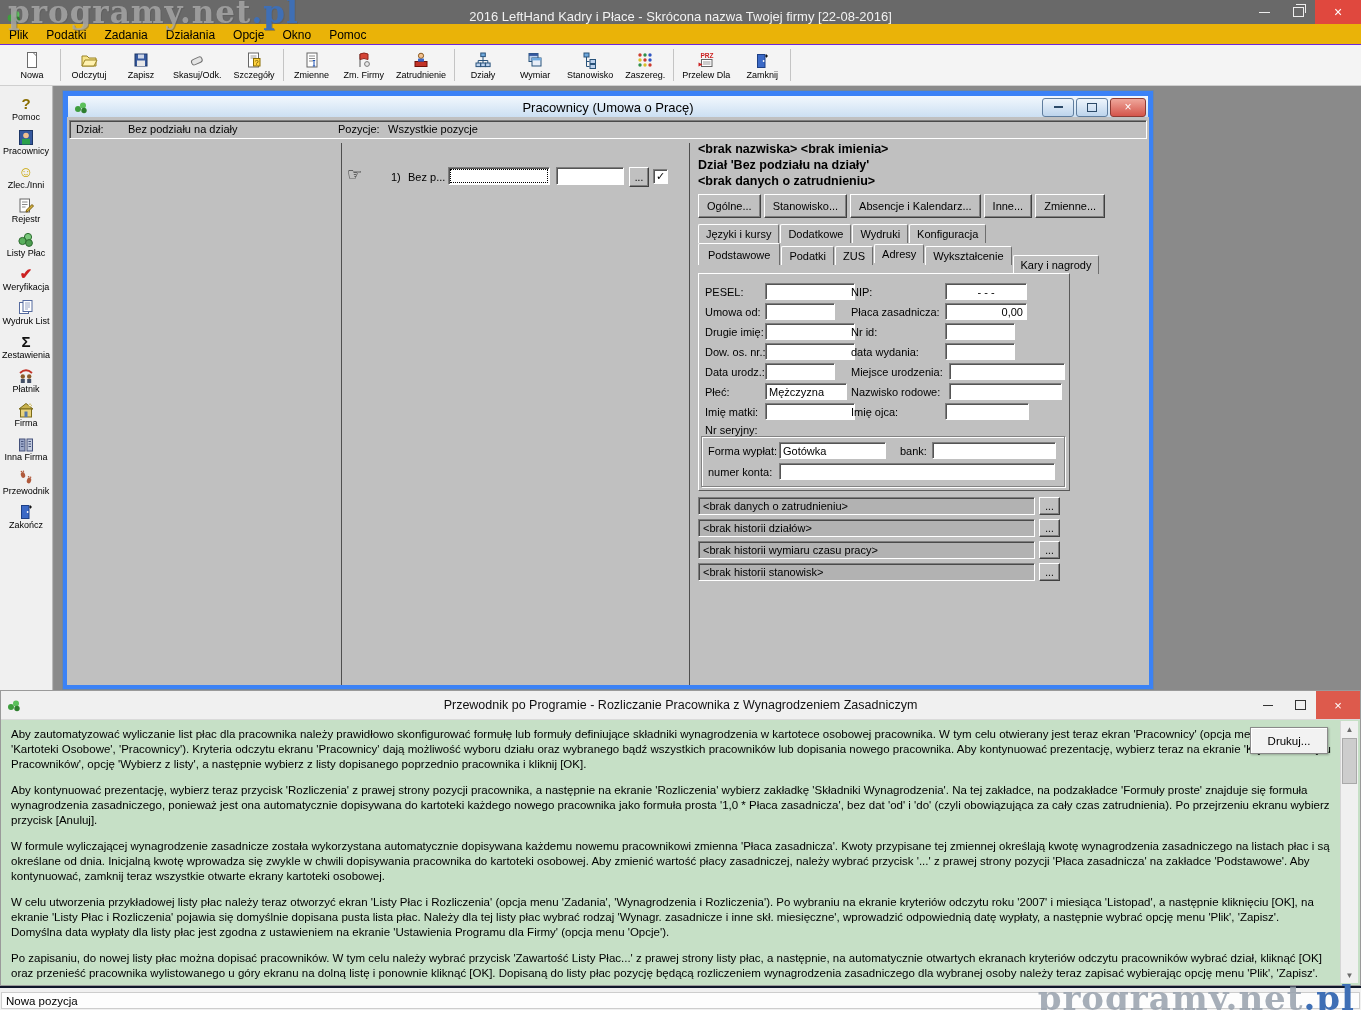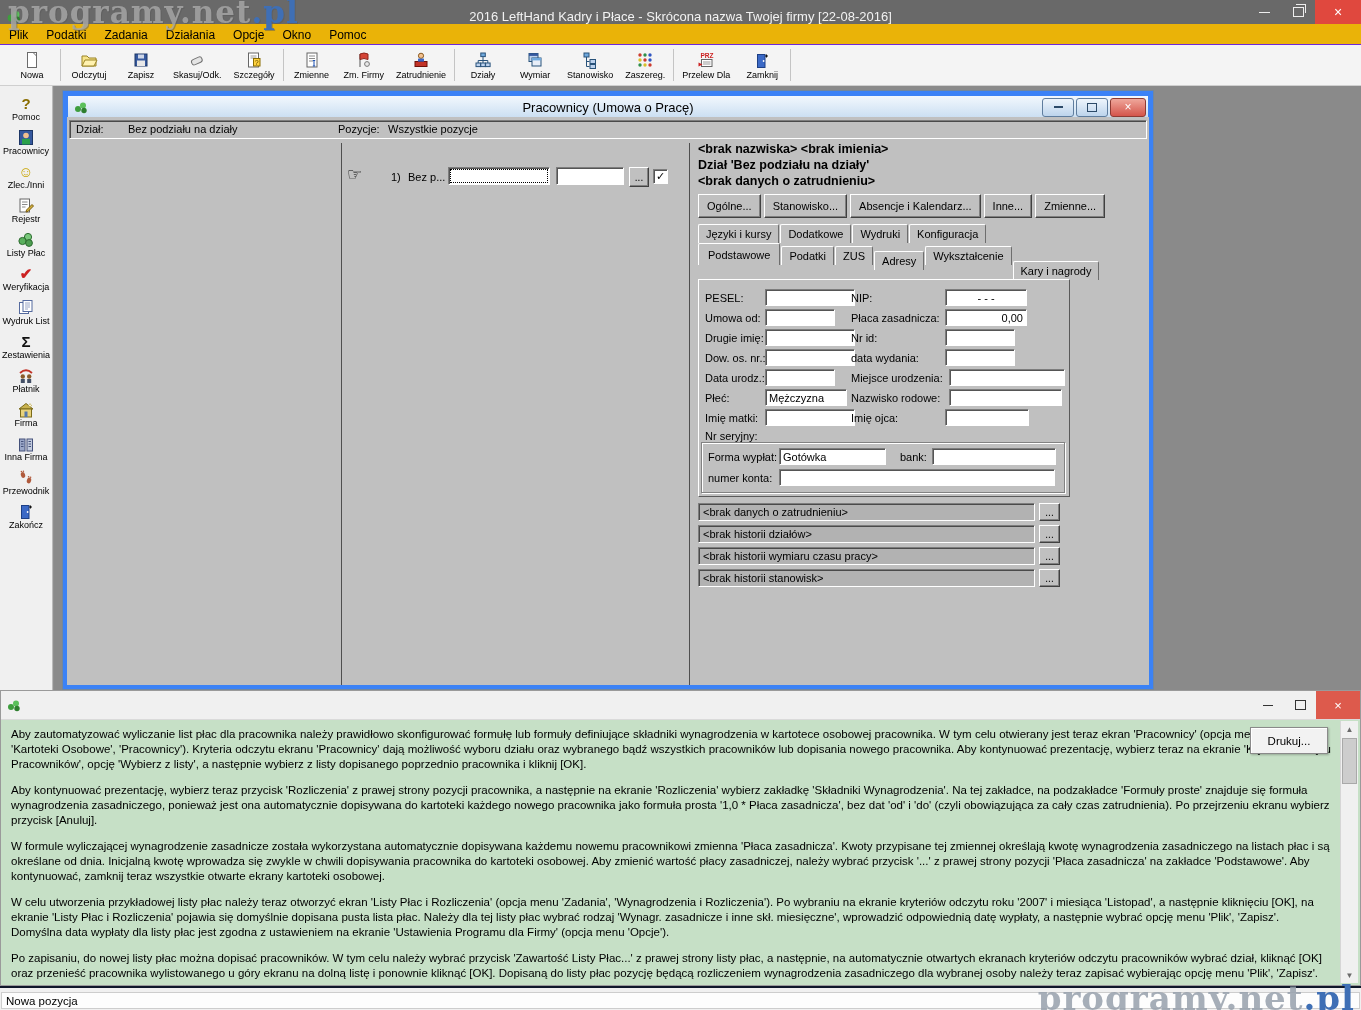--- a/index.html
+++ b/index.html
@@ -489,23 +489,23 @@
       <div class="tabs1">
         <div class="tab">Języki i kursy</div>
         <div class="tab">Dodatkowe</div>
         <div class="tab">Wydruki</div>
         <div class="tab">Konfiguracja</div>
       </div>
       <div class="tabs2">
         <div class="tab active">Podstawowe</div>
         <div class="tab" style="margin-top:3px">Podatki</div>
         <div class="tab" style="margin-top:3px">ZUS</div>
-        <div class="tab" style="margin-top:8px">Adresy</div>
+        <div class="tab" style="margin-top:1px">Adresy</div>
         <div class="tab" style="margin-top:3px">Wykształcenie</div>
-        <div class="tab" style="margin-top:18px">Kary i nagrody</div>
+        <div class="tab" style="margin-top:12px">Kary i nagrody</div>
       </div>
 
       <div class="tabbody">
         <span class="fl" style="left:6px;top:12px">PESEL:</span>
         <div class="in" style="position:absolute;left:66px;top:9px;width:90px;height:17px"></div>
         <span class="fl" style="left:152px;top:12px">NIP:</span>
         <div class="in" style="position:absolute;left:246px;top:9px;width:82px;height:17px;justify-content:center">-  -  -</div>
 
         <span class="fl" style="left:6px;top:32px">Umowa od:</span>
         <div class="in" style="position:absolute;left:66px;top:29px;width:70px;height:17px"></div>
@@ -573,20 +573,21 @@
 
 <div class="guide">
   <div class="gtitle">
     <span class="app-icon">
       <svg width="15" height="15">
           <circle cx="5" cy="9" r="3" fill="#3e9e3e"></circle>
           <circle cx="10" cy="5.5" r="3" fill="#5bc05b"></circle>
           <circle cx="11" cy="10.5" r="2.7" fill="#2e7e2e"></circle>
         </svg>
     </span>
+    <span class="gtitle-text">Przewodnik po Programie - Rozliczanie Pracownika z Wynagrodzeniem Zasadniczym</span>
     <span class="gctrl">
       <span class="gc">
           <span class="minline"></span>
         </span>
       <span class="gc">
           <span class="maxsq"></span>
         </span>
       <span class="gc close">
           <span>×</span>
         </span>

